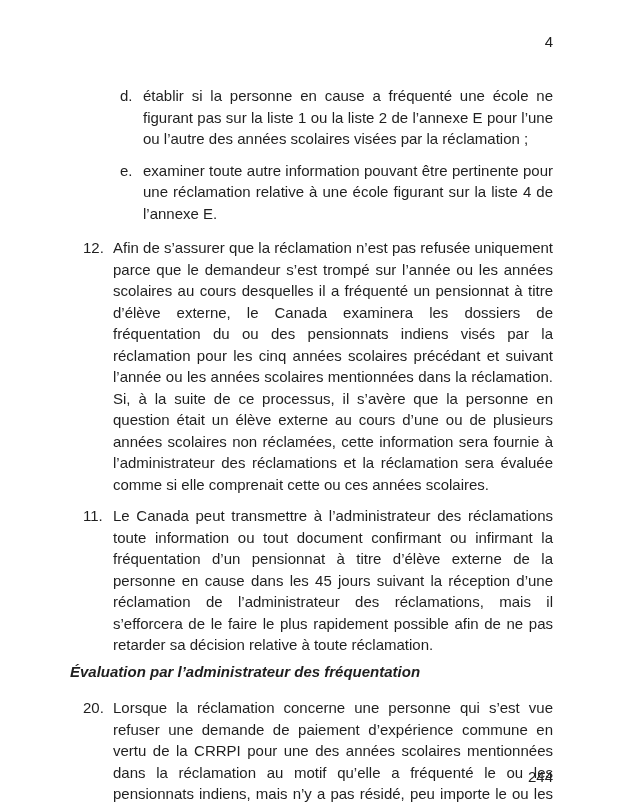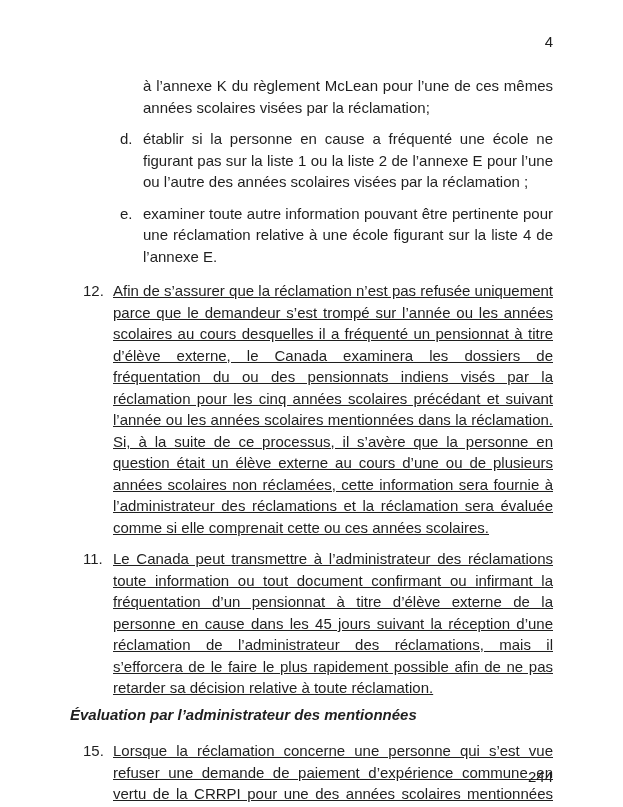--- a/index.html
+++ b/index.html
@@ -59,21 +59,20 @@
   .letter-item .marker {
     position: absolute;
     left: -23px;
     top: 0;
   }
 
   
   .num-item {
     position: relative;
     margin-left: 113px;
-    text-decoration: underline;
   }
   .num-item .marker {
     position: absolute;
     left: -30px;
     top: 0;
   }
   .mt-13 { margin-top: 13px; }
   .mt-10 { margin-top: 10px; }
   .mt-15 { margin-top: 15px; }
 
@@ -87,21 +86,20 @@
 </style>
 </head>
 <body>
 
 <div class="page">
 
   <div class="page-num-header">4</div>
 
   <div class="content">
 
-    <p class="para cont-para">à l’annexe K du règlement McLean pour l’une de ces mêmes années scolaires visées par la réclamation;</p>
 
     <div class="letter-item">
       <span class="marker">d.</span>
       <p class="para">établir si la personne en cause a fréquenté une école ne figurant pas sur la liste 1 ou la liste 2 de l’annexe E pour l’une ou l’autre des années scolaires visées par la réclamation&nbsp;;</p>
     </div>
 
     <div class="letter-item">
       <span class="marker">e.</span>
       <p class="para">examiner toute autre information pouvant être pertinente pour une réclamation relative à une école figurant sur la liste 4 de l’annexe E.</p>
     </div>
@@ -109,24 +107,24 @@
     <div class="num-item mt-13">
       <span class="marker">12.</span>
       <p class="para">Afin de s’assurer que la réclamation n’est pas refusée uniquement parce que le demandeur s’est trompé sur l’année ou les années scolaires au cours desquelles il a fréquenté un pensionnat à titre d’élève externe, le Canada examinera les dossiers de fréquentation du ou des pensionnats indiens visés par la réclamation pour les cinq années scolaires précédant et suivant l’année ou les années scolaires mentionnées dans la réclamation. Si, à la suite de ce processus, il s’avère que la personne en question était un élève externe au cours d’une ou de plusieurs années scolaires non réclamées, cette information sera fournie à l’administrateur des réclamations et la réclamation sera évaluée comme si elle comprenait cette ou ces années scolaires.</p>
     </div>
 
     <div class="num-item mt-10">
       <span class="marker">11.</span>
       <p class="para">Le Canada peut transmettre à l’administrateur des réclamations toute information ou tout document confirmant ou infirmant la fréquentation d’un pensionnat à titre d’élève externe de la personne en cause dans les 45&nbsp;jours suivant la réception d’une réclamation de l’administrateur des réclamations, mais il s’efforcera de le faire le plus rapidement possible afin de ne pas retarder sa décision relative à toute réclamation.</p>
     </div>
 
-    <h2 class="section-heading" style="font-size: 15px;">Évaluation par l’administrateur des mentionnées</h2>
+    <h2 class="section-heading" style="font-size: 15px;">Évaluation par l’administrateur des fréquentation</h2>
 
     <div class="num-item mt-15">
-      <span class="marker">15.</span>
+      <span class="marker">20.</span>
       <p class="para">Lorsque la réclamation concerne une personne qui s’est vue refuser une demande de paiement d’expérience commune en vertu de la CRRPI pour une des années scolaires mentionnées dans la réclamation au motif qu’elle a fréquenté le ou les pensionnats indiens, mais n’y a pas résidé, peu importe le ou les pensionnats indiens cités dans la réclamation, l’administrateur des réclamations considérera que la réclamation est présumée valide, sous réserve des dispositions ci-dessous.</p>
     </div>
 
   </div>
 
   <div class="page-num-footer">244</div>
 
 </div>
 
 </body></html>

